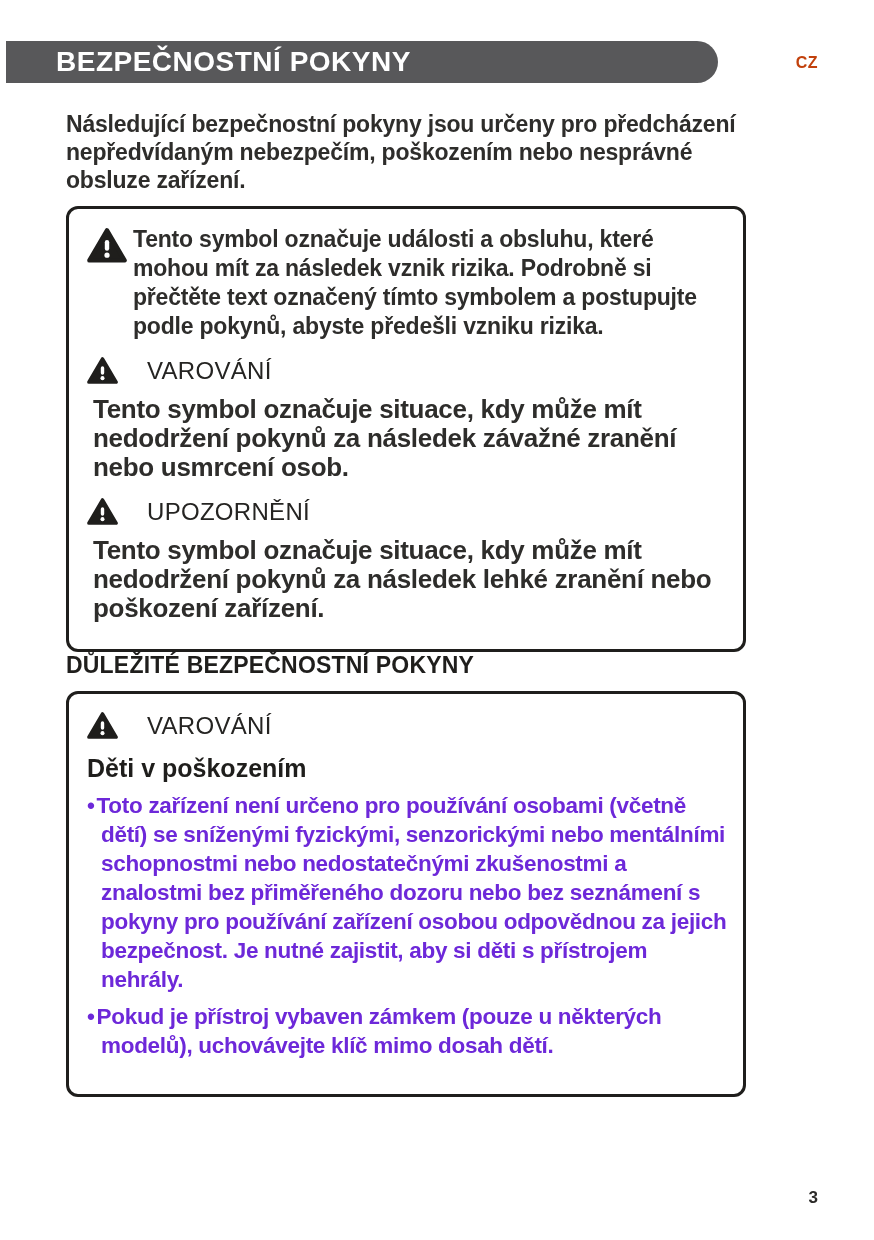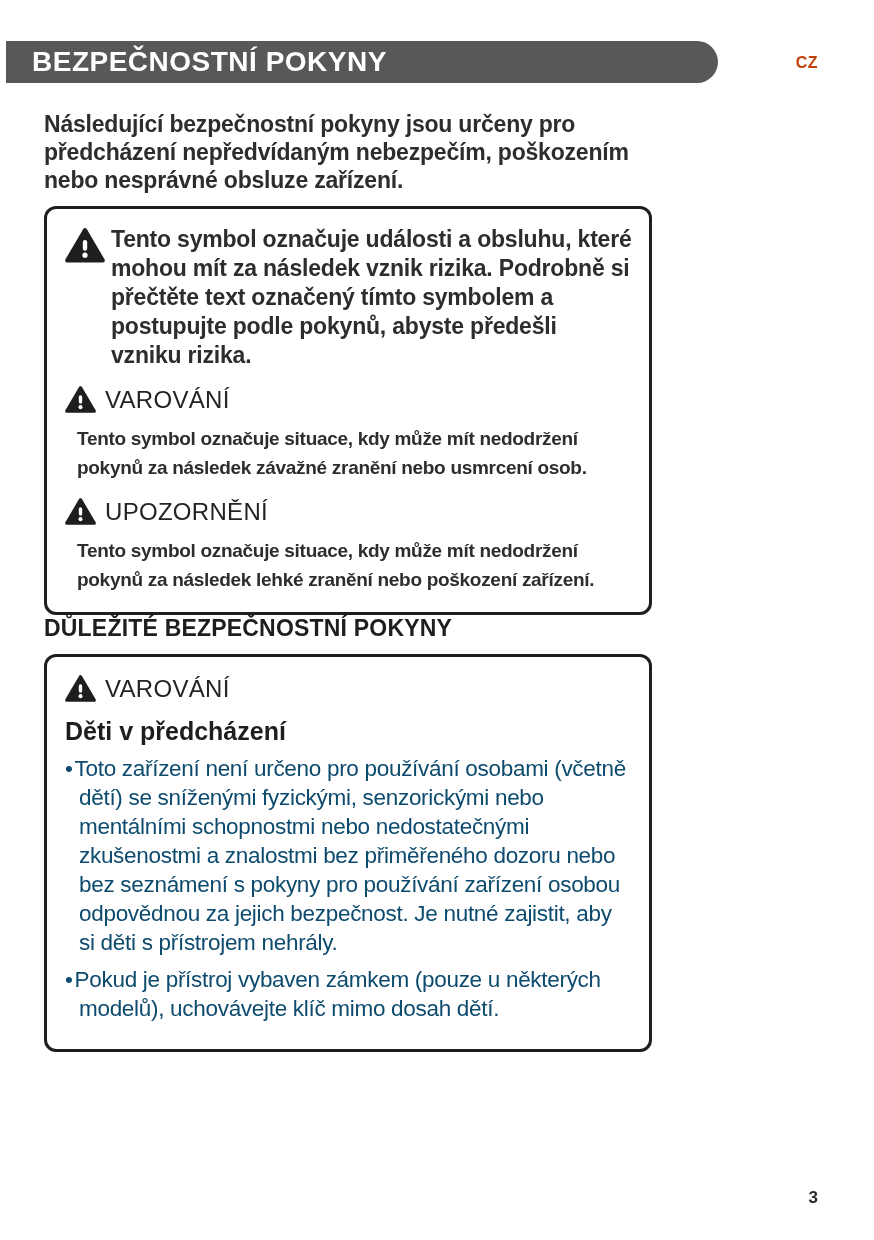--- a/index.html
+++ b/index.html
@@ -10,63 +10,63 @@
     color:#2b2a28;
   }
   
   .banner {
     position:absolute; top:41px; left:6px; width:712px; height:42px;
     background:#58585a; border-radius:0 21px 21px 0;
     display:flex; align-items:center;
   }
   .banner-title {
     color:#ffffff; font-weight:700; font-size:28px; letter-spacing:0.5px;
-    padding-left:26px; white-space:nowrap;
+    padding-left:50px; white-space:nowrap;
   }
   .cz-badge {
     position:absolute; top:54px; right:56px;
     font-weight:700; font-size:16px; color:#c2410c; letter-spacing:0.5px;
   }
   
-  .content { position:absolute; top:110px; left:44px; width:608px; }
+  .content { position:absolute; top:110px; left:66px; width:680px; }
   .intro p {
     font-size:23px; font-weight:700; line-height:28px; letter-spacing:-0.2px;
     color:#2e2d2b;
   }
   
   .rule-box {
     border:3px solid #1f1e1c; border-radius:12px;
-    padding:16px 16px 18px 16px; margin-top:12px; background:#ffffff;
+    padding:16px 16px 26px 16px; margin-top:12px; background:#ffffff;
   }
   .sym-row { display:flex; align-items:flex-start; }
   .tri-lg { width:40px; height:36px; flex:0 0 40px; margin:3px 6px 0 2px; }
   .tri-sm { width:31px; height:28px; flex:0 0 31px; margin:0 9px 0 2px; }
   .sym-text {
     font-size:23px; font-weight:700; line-height:29px; letter-spacing:-0.2px;
     color:#2e2d2b;
   }
-  .label-row { display:flex; align-items:center; margin:16px 0 10px 0; }
+  .label-row { display:flex; align-items:center; margin:16px 0 10px 0;gap:20px; }
   .label-row.first { margin-top:2px; }
   .hazard-label { font-size:24px; font-weight:400; color:#252422; letter-spacing:0.3px; }
   .box-para {
-    font-size:19px; font-weight:700; line-height:29px; letter-spacing:-0.3px;
-    color:#2e2d2b; margin-left:14px;
+    font-size:26px; font-weight:700; line-height:29px; letter-spacing:-0.3px;
+    color:#2e2d2b; margin-left:8px;
   }
   
   .important-heading {
     font-size:23px; font-weight:700; letter-spacing:0.2px;
     color:#1f1e1c;
   }
   .sub-heading {
     font-size:25px; font-weight:700; color:#1f1e1c; margin:14px 0 8px 2px;
   }
   .bullet-list { list-style:none; margin-left:2px; }
   .bullet-list li {
-    font-size:22.5px; font-weight:400; line-height:29px; letter-spacing:-0.3px;
-    color:#0c4a6e; padding-left:14px; text-indent:-14px; margin-bottom:8px;
+    font-size:22.5px; font-weight:700; line-height:29px; letter-spacing:-0.3px;
+    color:#6d28d9; padding-left:14px; text-indent:-14px; margin-bottom:8px;
   }
   .bullet-list li::before { content:"\2022"; margin-right:2px; }
   
   .page-number {
     position:absolute; top:1188px; right:56px;
     font-size:17px; font-weight:700; color:#2b2a28;
   }
 </style>
 </head>
 <body>
@@ -117,21 +117,21 @@
 
   <h2 class="important-heading">DŮLEŽITÉ BEZPEČNOSTNÍ POKYNY</h2>
 
   <div class="rule-box">
     <div class="label-row first">
       <svg class="tri-sm">
           <use href="#warn-tri"></use>
         </svg>
       <span class="hazard-label">VAROVÁNÍ</span>
     </div>
-    <h3 class="sub-heading">Děti v předcházení</h3>
+    <h3 class="sub-heading">Děti v poškozením</h3>
     <ul class="bullet-list">
       <li>Toto zařízení není určeno pro používání osobami (včetně dětí) se sníženými fyzickými, senzorickými nebo mentálními schopnostmi nebo nedostatečnými zkušenostmi a znalostmi bez přiměřeného dozoru nebo bez seznámení s pokyny pro používání zařízení osobou odpovědnou za jejich bezpečnost. Je nutné zajistit, aby si děti s přístrojem nehrály.</li>
       <li>Pokud je přístroj vybaven zámkem (pouze u některých modelů), uchovávejte klíč mimo dosah dětí.</li>
     </ul>
   </div>
 
 </div>
 
 <div class="page-number">3</div>
 

